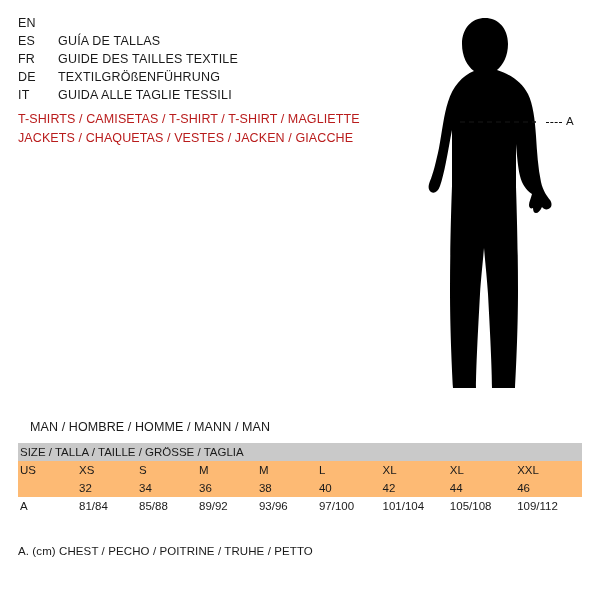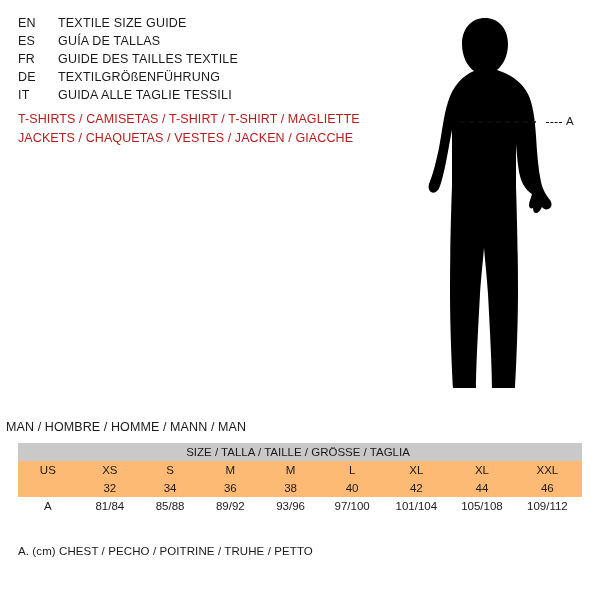--- a/index.html
+++ b/index.html
@@ -80,42 +80,41 @@
     position: absolute;
     left: 146px;
     top: 112px;
     width: 16px;
     border-top: 1.4px dashed #111;
   }
 
   
   .man-title {
     position: absolute;
-    left: 6px;
+    left: 30px;
     top: 420px;
     font-size: 12.5px;
     letter-spacing: 0.1px;
     color: #1a1a1a;
   }
 
   table.size-table {
     position: absolute;
     left: 18px;
     top: 443px;
     width: 564px;
     border-collapse: collapse;
     font-size: 11.5px;
     color: #1a1a1a;
   }
   table.size-table td {
     height: 18px;
-    padding: 0 6px 0 2px;
+    padding: 0 12px 0 2px;
     vertical-align: middle;
     white-space: nowrap;
-    text-align: center;
   }
   table.size-table tr.header-row {
     background: #c9c9c9;
   }
   table.size-table tr.shade {
     background: #fdba74;
   }
   table.size-table tr.plain {
     background: #ffffff;
   }
@@ -132,21 +131,20 @@
   }
 </style>
 </head>
 <body>
 
 <div class="page">
 
   <div class="lang-block">
     <div class="lang-row">
       <span class="lang-code">EN</span>
-      <span class="lang-text">TEXTILE SIZE GUIDE</span>
     </div>
     <div class="lang-row">
       <span class="lang-code">ES</span>
       <span class="lang-text">GUÍA DE TALLAS</span>
     </div>
     <div class="lang-row">
       <span class="lang-code">FR</span>
       <span class="lang-text">GUIDE DES TAILLES TEXTILE</span>
     </div>
     <div class="lang-row">

